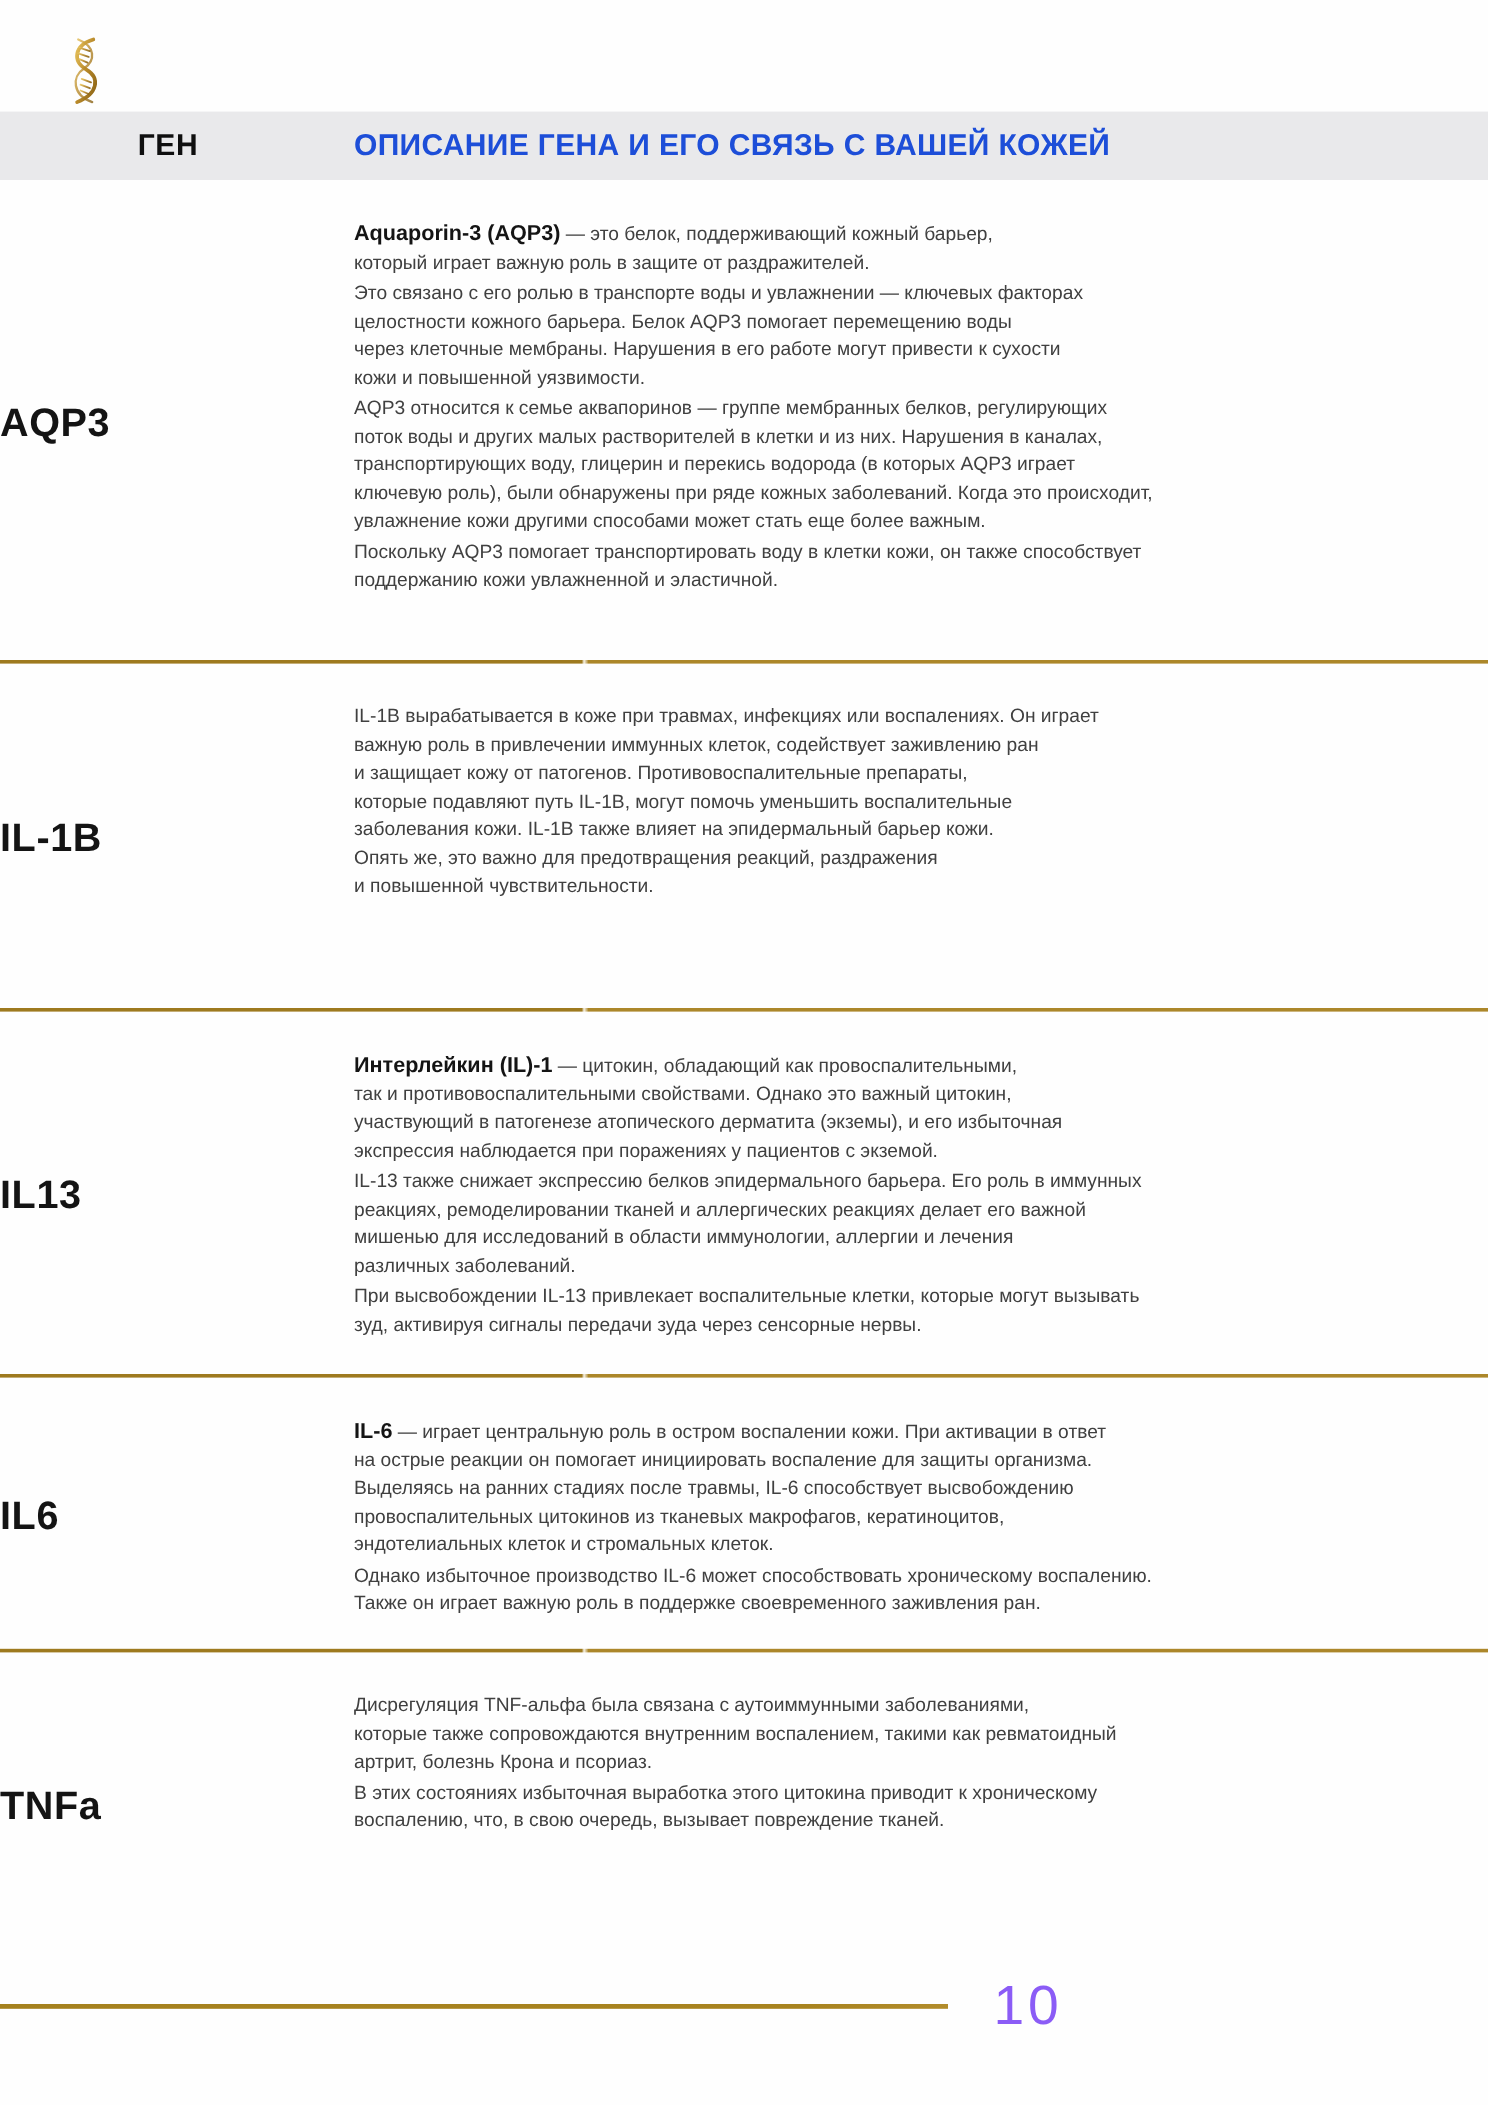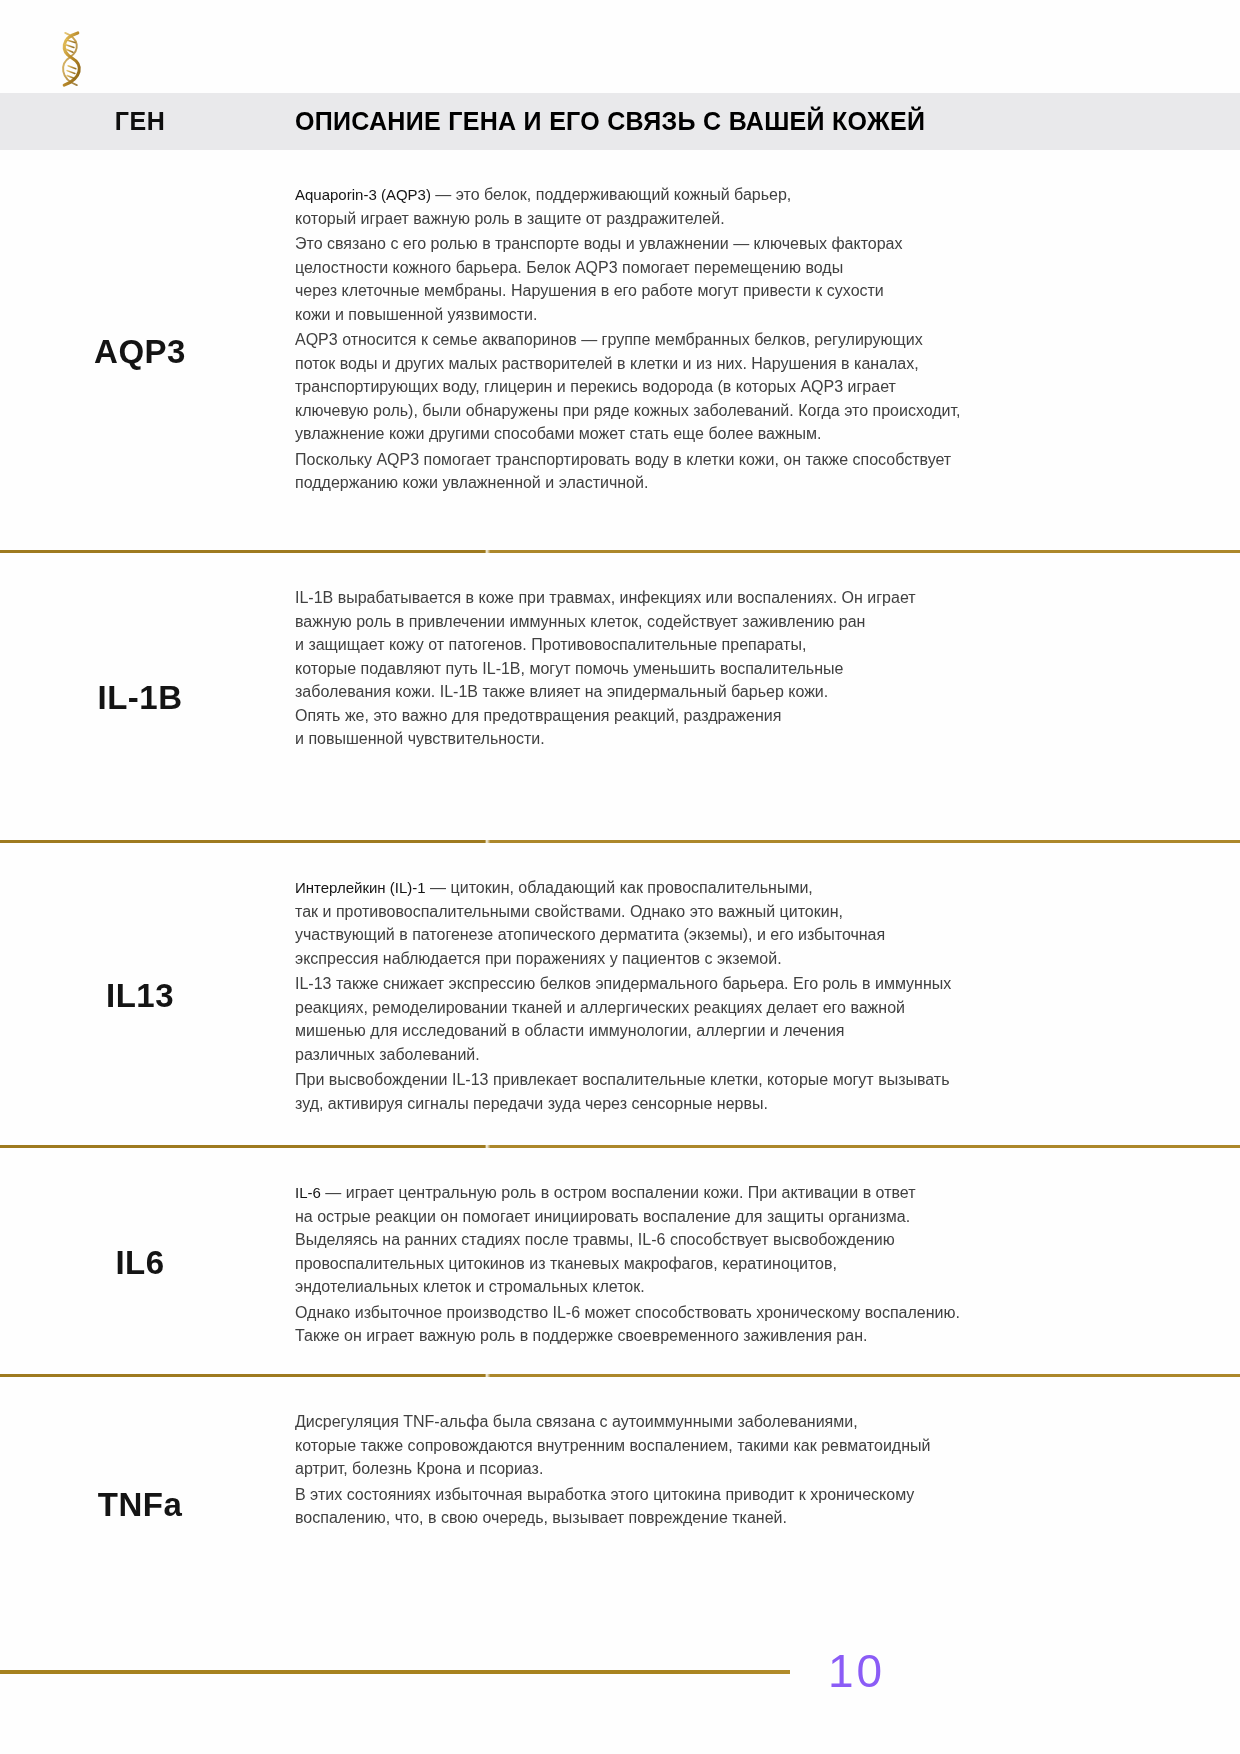--- a/index.html
+++ b/index.html
@@ -39,21 +39,21 @@
     text-align: center;
     font-size: 25px;
     font-weight: 700;
     color: #0f0f0f;
     letter-spacing: 0.5px;
   }
   .header-desc-col {
     padding-left: 15px;
     font-size: 25px;
     font-weight: 700;
-    color: #000000;
+    color: #1d4ed8;
     letter-spacing: 0.3px;
   }
 
   
   .sections { position: absolute; left: 0; top: 150px; width: 100%; }
   .section {
     display: flex;
     width: 100%;
     position: relative;
   }
@@ -71,42 +71,41 @@
   .section:nth-child(2) { min-height: 290px; }
   .section:nth-child(3) { min-height: 305px; }
   .section:nth-child(4) { min-height: 229px; }
   .section:nth-child(5) { min-height: 255px; }
 
   .gene-col {
     width: 280px;
     flex: 0 0 280px;
     display: flex;
     align-items: center;
-    justify-content: center;
   }
   .gene-label {
     font-size: 33px;
     font-weight: 700;
     color: #141414;
     letter-spacing: 0.5px;
   }
   .content-col {
     flex: 1 1 auto;
     padding: 33px 40px 20px 15px;
   }
   .para {
     white-space: pre-line;
     font-size: 16px;
     line-height: 23.5px;
     color: #404040;
   }
   .para + .para { margin-top: 2px; }
   .lead {
-    font-size: 15px;
-    font-weight: 400;
+    font-size: 18px;
+    font-weight: 700;
     color: #141414;
     white-space: pre-line;
   }
   .lead:empty { display: none; }
 
   
   .footer-rule {
     position: absolute;
     left: 0;
     top: 1670px;

